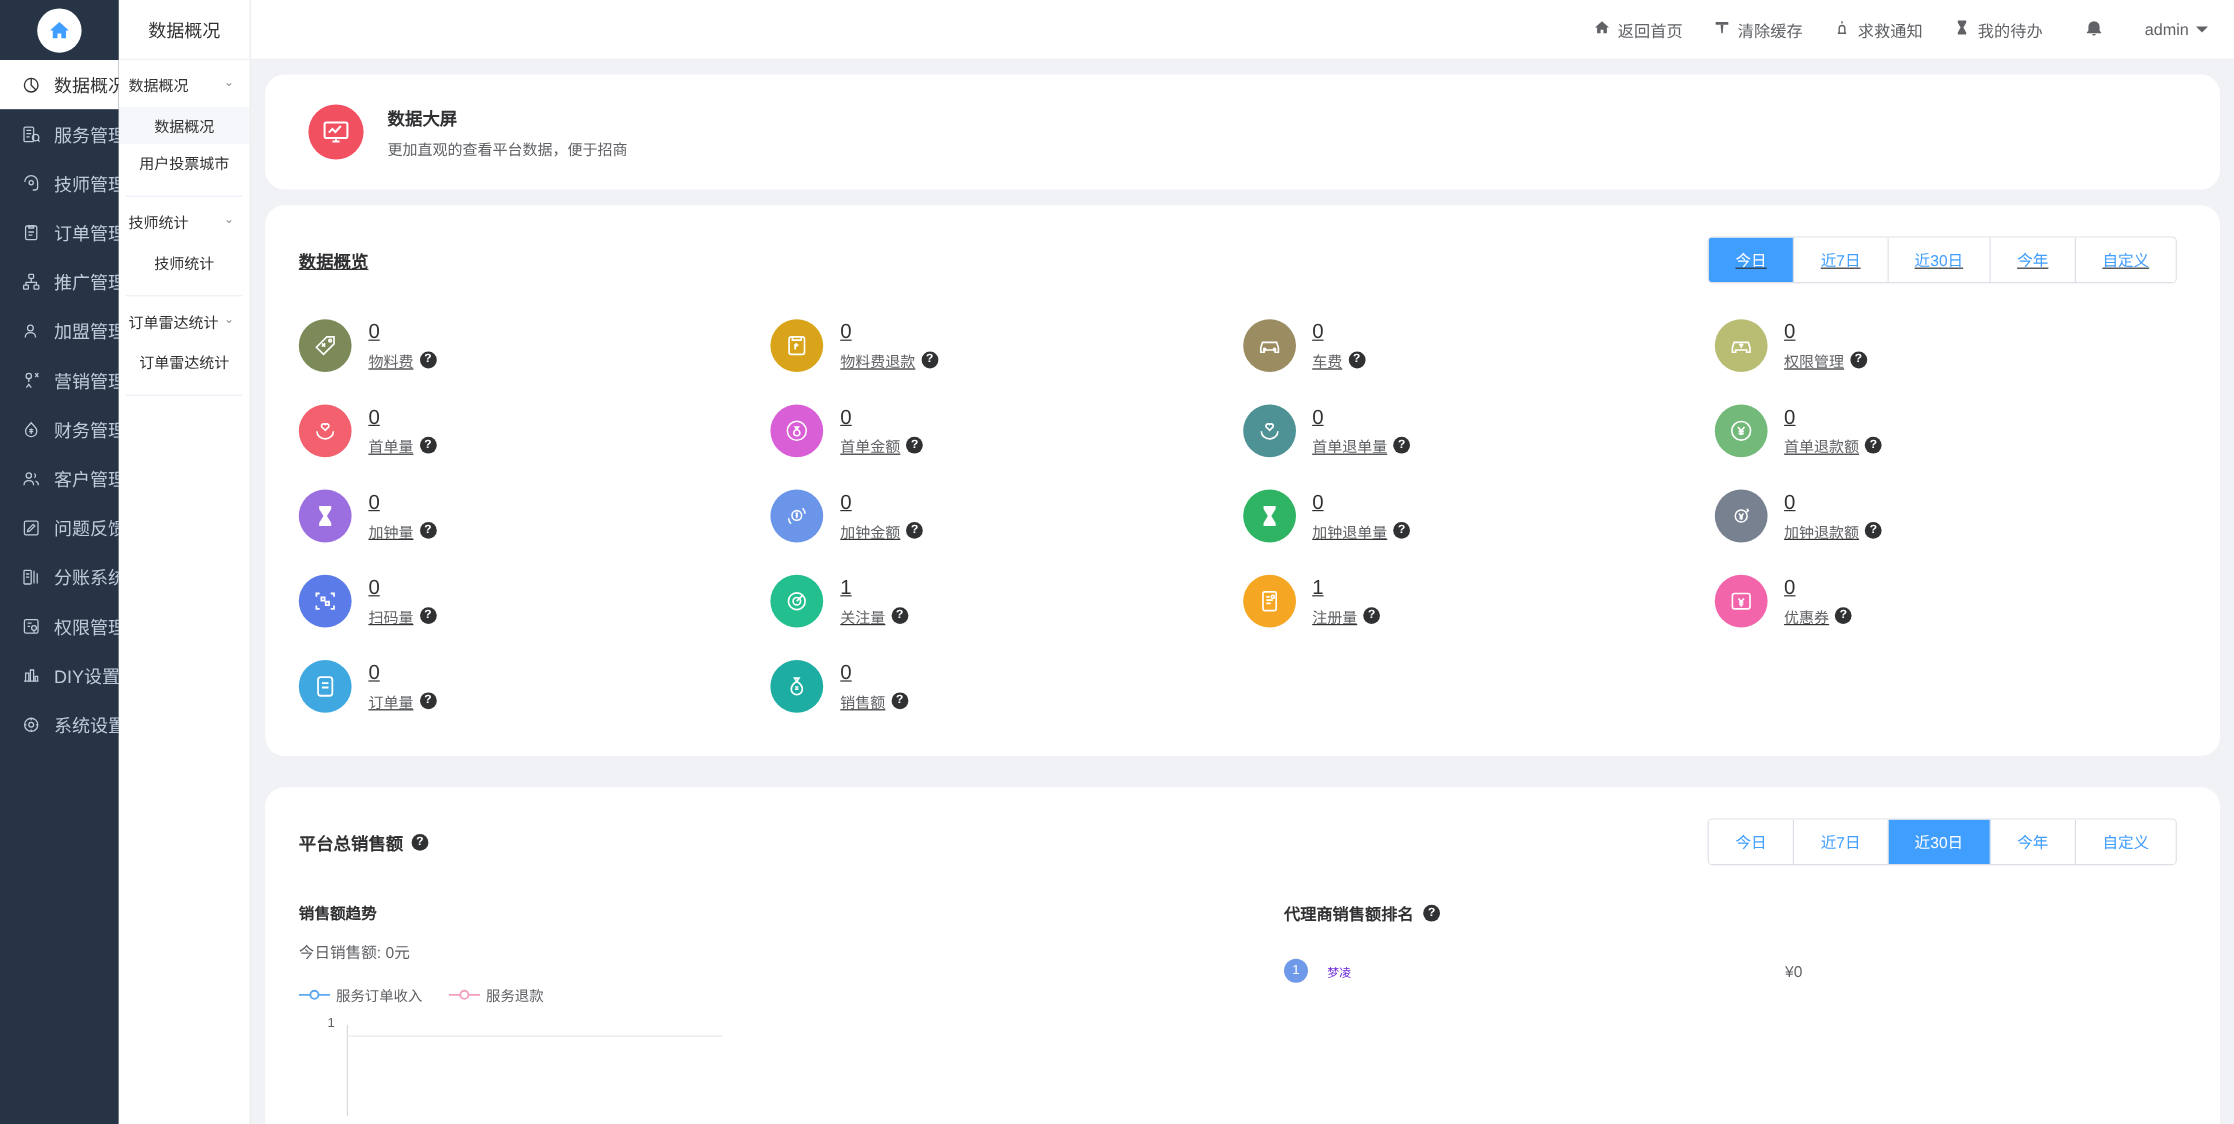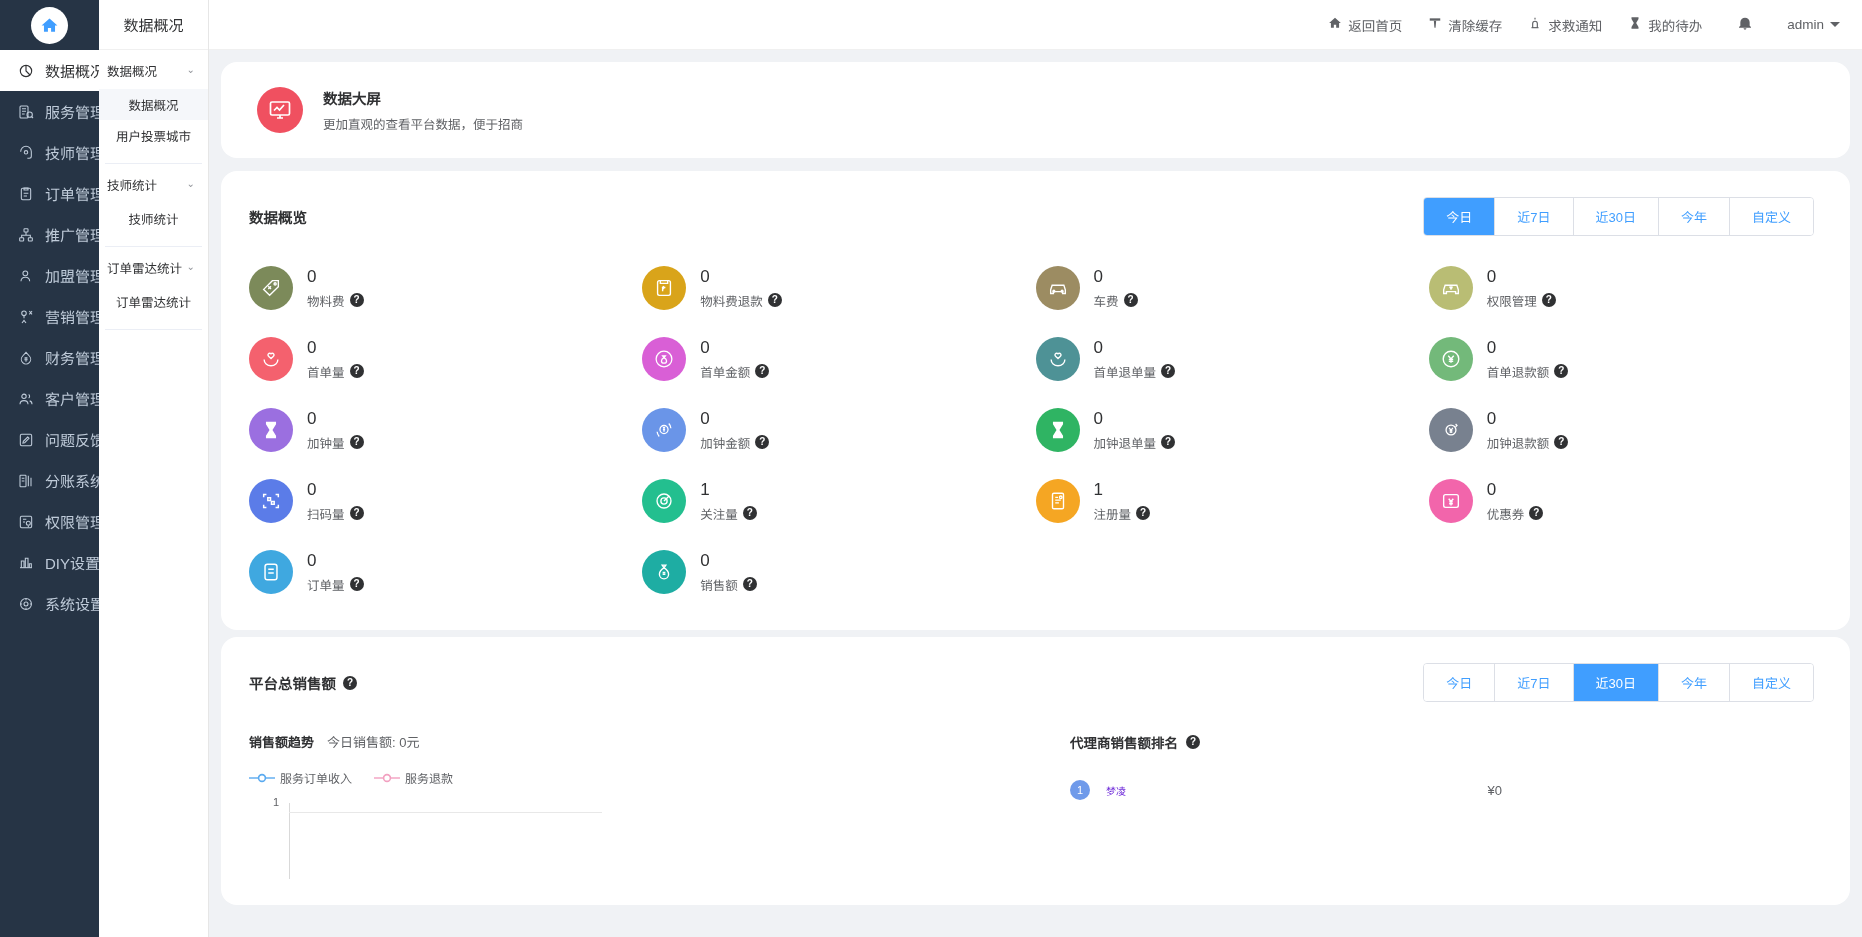--- a/index.html
+++ b/index.html
@@ -97,21 +97,21 @@
   .banner { display: flex; align-items: center; padding: 25px 0 25px 36px; gap: 20px; margin-bottom: 13px; }
   .banner-ico {
     width: 46px; height: 46px; border-radius: 50%; background: #f05060;
     display: flex; align-items: center; justify-content: center; flex: none;
   }
   .banner-ico svg { width: 24px; height: 24px; }
   .banner-title { font-size: 14.5px; font-weight: bold; color: #303133; margin-bottom: 6px; }
   .banner-sub { font-size: 12.5px; color: #606266; }
 
   
-  .ov-card { padding: 0 0 28px 0; margin-bottom: 7px; }
+  .ov-card { padding: 0 0 28px 0; margin-bottom: 26px; text-decoration: underline; }
   .ov-head {
     display: flex; align-items: center; justify-content: space-between;
     padding: 26px 36px 0 28px;
   }
   .ov-title { font-size: 14.5px; font-weight: bold; color: #303133; }
   .seg { display: flex; border: 1px solid #dcdfe6; border-radius: 4px; overflow: hidden; }
   .seg-btn {
     font-size: 13px; color: #409eff; background: #fff;
     padding: 9px 22px; cursor: pointer; border-right: 1px solid #dcdfe6;
     white-space: nowrap;
@@ -140,21 +140,21 @@
   
   .sales-card { padding: 0 0 0 0; }
   .sales-head {
     display: flex; align-items: center; justify-content: space-between;
     padding: 26px 36px 0 28px;
   }
   .sales-title { font-size: 14.5px; font-weight: bold; color: #303133; display: flex; align-items: center; gap: 7px; }
   .sales-body { display: flex; padding: 0 28px; }
   .sales-left { flex: 1; min-width: 0; border-right: 0; }
   .sales-right { width: 800px; padding-left: 48px; }
-  .sub-title { font-size: 13px; font-weight: bold; color: #303133; padding-top: 30px; display: flex; align-items: flex-start; gap: 13px; }
+  .sub-title { font-size: 13px; font-weight: bold; color: #303133; padding-top: 30px; display: flex; align-items: flex-start; gap: 13px; flex-direction: column; }
   .sub-title .norm { font-weight: normal; color: #606266; }
   .rank-title { font-size: 13.5px; font-weight: bold; color: #303133; display: flex; align-items: center; gap: 8px; padding-top: 30px; }
   .rank-row { display: flex; align-items: center; padding-top: 28px; }
   .rank-badge {
     width: 20px; height: 20px; border-radius: 50%; background: #6f9aea; color: #fff;
     font-size: 11px; display: flex; align-items: center; justify-content: center; flex: none;
   }
   .rank-name { font-size: 10px; color: #6d28d9; padding-left: 16px; }
   .rank-amt { font-size: 13px; color: #606266; margin-left: auto; padding-right: 320px; }
 

